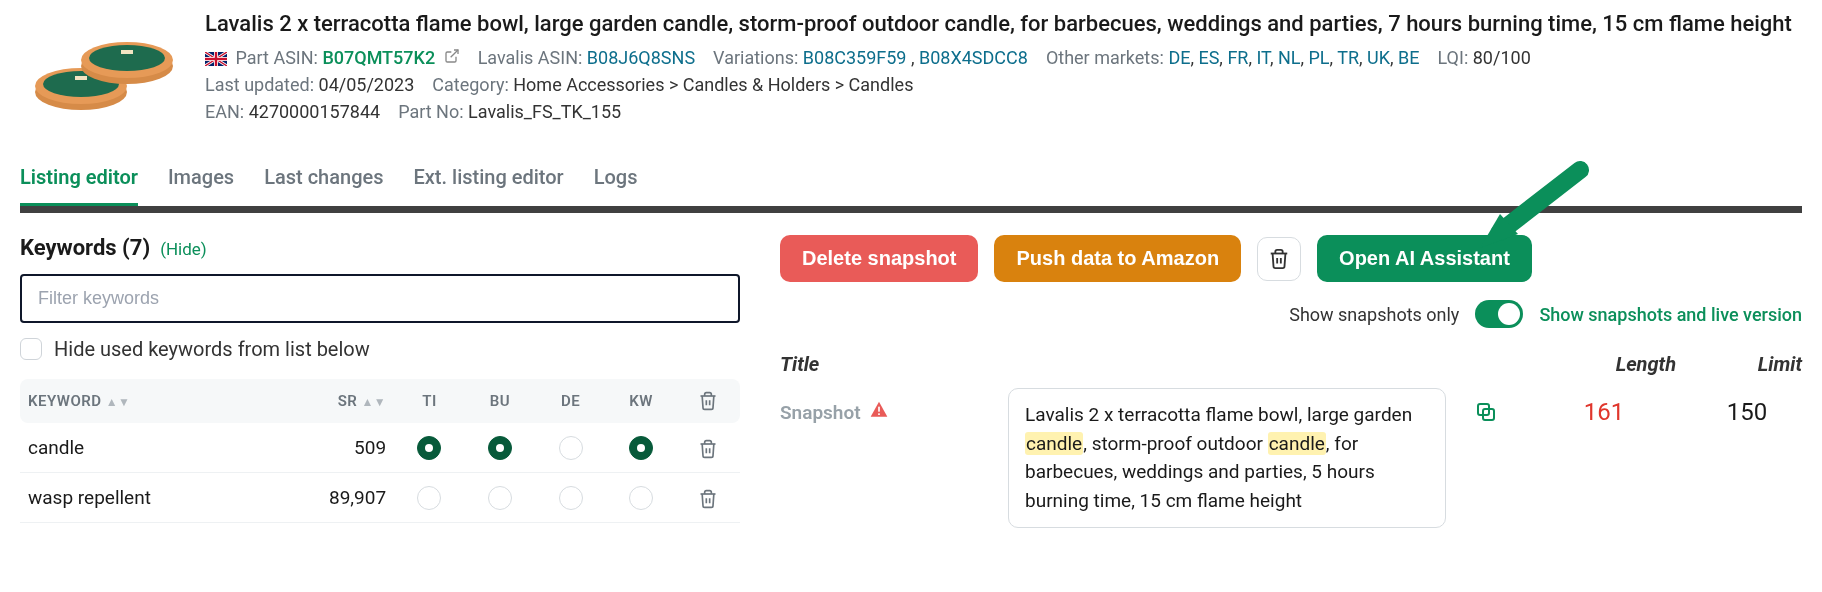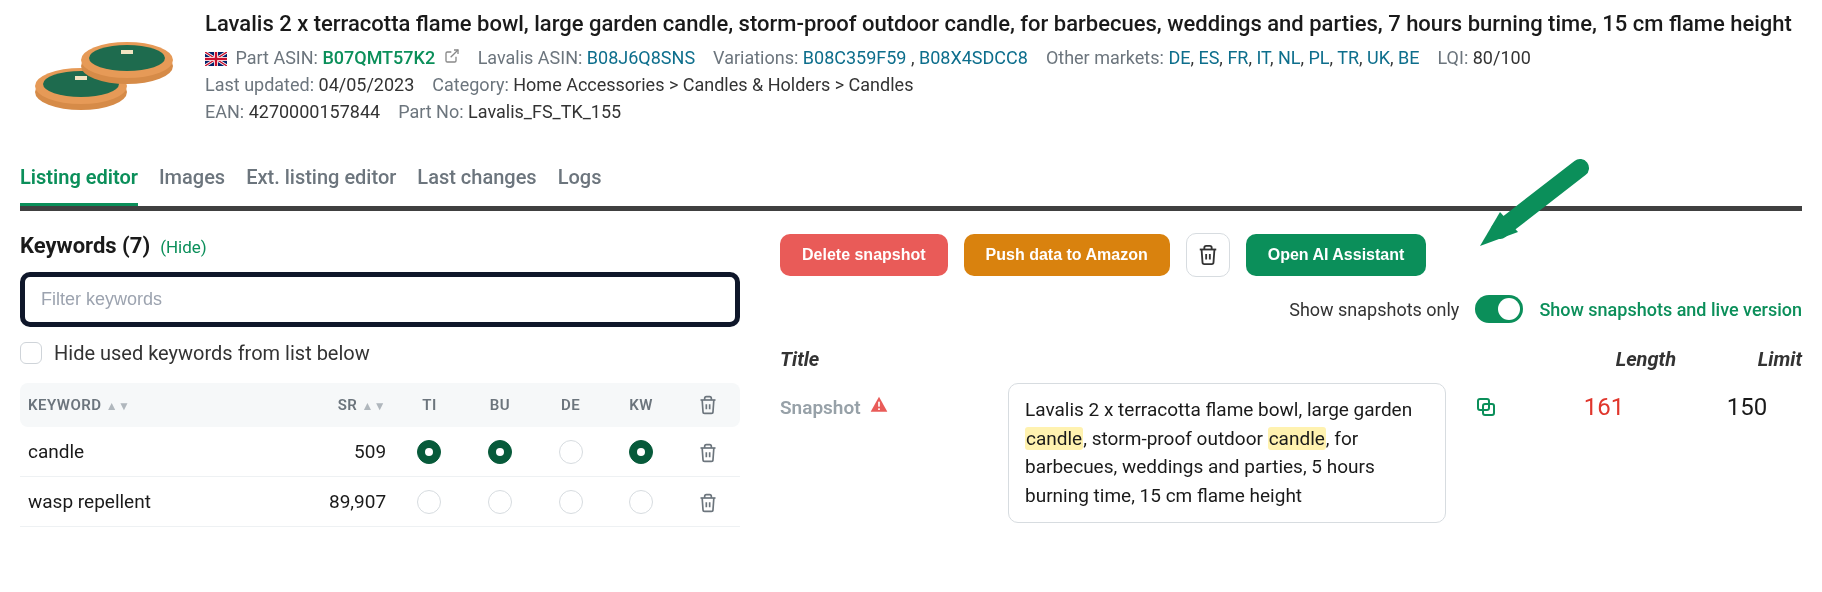--- a/index.html
+++ b/index.html
@@ -51,22 +51,22 @@
       vertical-align: middle;
       position: relative;
       margin-right: 4px;
     }
     .flag svg { width: 22px; height: 14px; display: block; }
     .ext-icon { color: #888; margin-left: 4px; }
 
     
     .tabs {
       display: flex;
-      gap: 21px;
-      border-bottom: 5px solid #404040;
+      gap: 30px;
+      border-bottom: 7px solid #404040;
       margin-top: 25px;
     }
     .tab {
       padding: 10px 0 14px 0;
       color: #6c757d;
       font-size: 20px;
       cursor: pointer;
       font-weight: 500;
     }
     .tab.active {
@@ -90,22 +90,22 @@
       gap: 10px;
       margin-bottom: 14px;
     }
     .keywords-head h2 { font-size: 22px; font-weight: 700; }
     .hide-link { color: #0b8f5a; font-size: 17px; cursor: pointer; }
 
     .filter-input {
       width: 100%;
       padding: 12px 16px;
       font-size: 18px;
-      border: 5px solid #0f172a;
-      border-radius: 10px;
+      border: 2px solid #0f172a;
+      border-radius: 4px;
       color: #4d7c0f;
       margin-bottom: 14px;
     }
     .filter-input::placeholder { color: #9ca3af; }
 
     .checkbox-line { display: flex; align-items: center; gap: 12px; font-size: 20px; color: #333; margin-bottom: 18px;}
     .checkbox {
       width: 22px; height: 22px; border: 1px solid #cfd4d9; border-radius: 6px;
       display: inline-block;
     }
@@ -148,21 +148,21 @@
       top: 50%; left: 50%; transform: translate(-50%, -50%);
     }
     .trash-icon {
       width: 20px; height: 20px; display: inline-block;
       vertical-align: middle;
     }
 
     
     .actions-row { display: flex; align-items: center; gap: 16px; margin-bottom: 18px; }
     .btn {
-      padding: 12px 22px; border-radius: 10px; font-size: 16px;
+      padding: 12px 22px; border-radius: 10px; font-size: 20px;
       color: #fff; border: none; cursor: pointer; font-weight: 600;
     }
     .btn-red { background: #e95b58; }
     .btn-orange { background: #d9820e; }
     .btn-green { background: #0b8f5a; }
     .icon-box {
       width: 44px; height: 44px; border: 1px solid #d7dce0;
       border-radius: 10px; display: flex; align-items: center; justify-content: center;
     }
 
@@ -303,22 +303,22 @@
           <span class="label">Part No:</span>
           <span>Lavalis_FS_TK_155</span>
         </span>
       </div>
     </div>
   </div>
 
   <div class="tabs">
     <div class="tab active">Listing editor</div>
     <div class="tab">Images</div>
+    <div class="tab">Last changes</div>
     <div class="tab">Ext. listing editor</div>
-    <div class="tab">Last changes</div>
     <div class="tab">Logs</div>
   </div>
 
   <div class="columns">
 
     <div class="col-left">
       <div class="keywords-head">
         <h2>Keywords (7)</h2>
         <span class="hide-link">(Hide)</span>
       </div>

